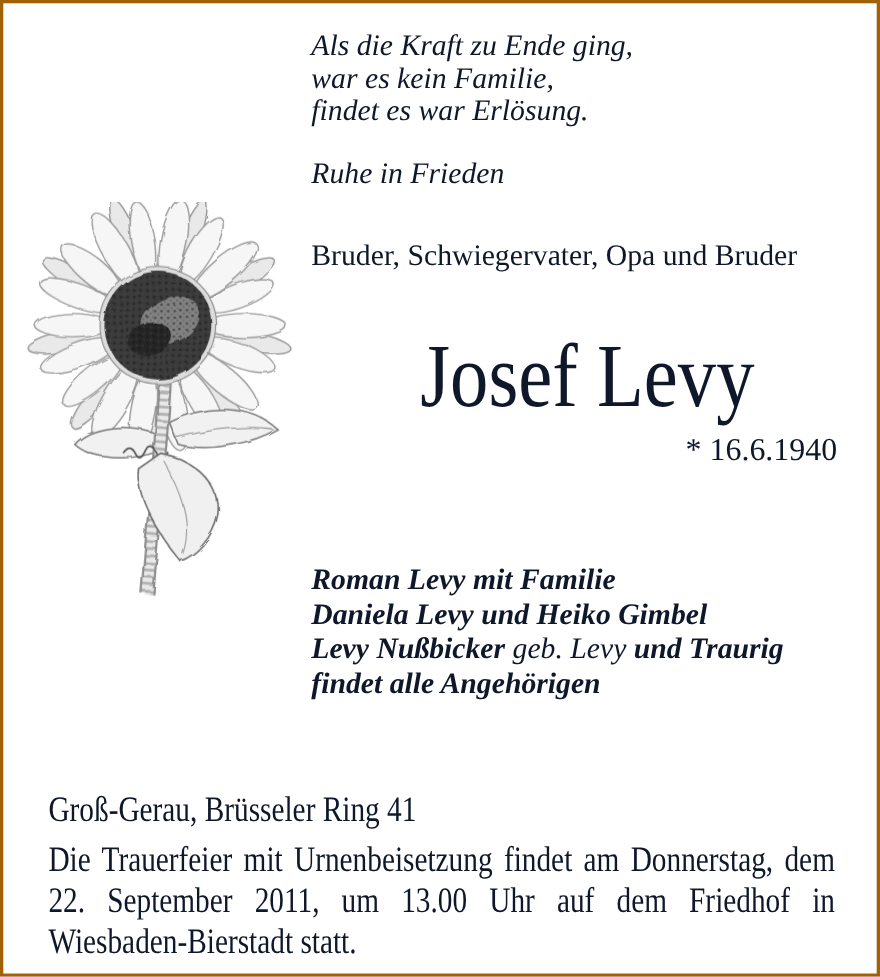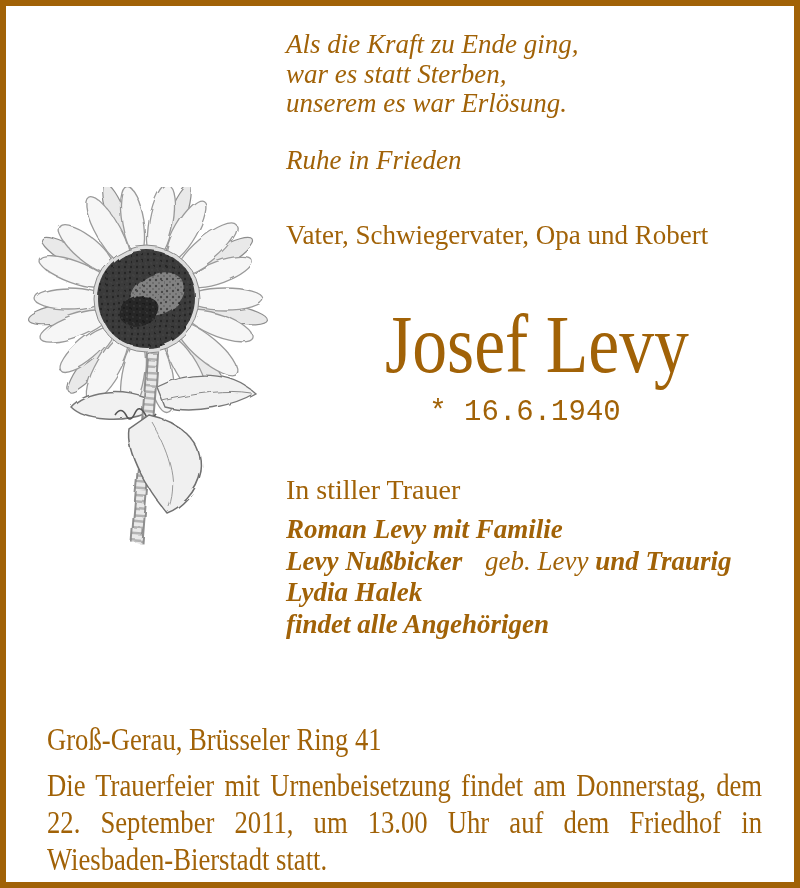--- a/index.html
+++ b/index.html
@@ -1,23 +1,23 @@
 <!DOCTYPE html>
 <html><head>
 <meta charset="utf-8">
 <style>
   html,body { margin:0; padding:0; background:#ffffff; }
   .sheet {
     position:relative;
     width:800px; height:888px;
     box-sizing:border-box;
     background:#ffffff;
-    border:6px solid #a16207;
+    border:3px solid #a16207;
     font-family:"Liberation Serif", serif;
-    color:#a16207;
+    color:#0f172a;
     overflow:hidden;
   }
   
   .quote {
     position:absolute; left:280px; top:24px;
     font-style:italic; font-size:27px; line-height:29.5px;
     white-space:nowrap;
   }
   .quote-closing {
     position:absolute; left:280px; top:139px;
@@ -31,35 +31,35 @@
   .just { text-align:justify; text-align-last:justify; }
   
   .name {
     position:absolute; left:292px; top:298px; width:478px;
     font-size:82px; line-height:82px; text-align:center;
     white-space:nowrap;
     transform:scaleX(0.85); transform-origin:50% 0;
   }
   .dates {
     position:absolute; left:280px; top:390px; width:478px;
-    display:flex; justify-content:center; gap:32px;
-    font-size:29px; white-space:nowrap;font-family:Liberation Mono, monospace;
+    display:flex; justify-content:flex-end; gap:32px;
+    font-size:29px; white-space:nowrap;
   }
   
   .trauer {
     position:absolute; left:280px; top:468px;
     font-size:28px; white-space:nowrap;
   }
   .mourners {
     position:absolute; left:280px; top:508px;
     font-size:27px; font-weight:bold; line-height:31.5px;
     white-space:nowrap;
     font-style:italic;
   }
-  .mourners .normal { font-weight:normal;margin-left:16px; }
+  .mourners .normal { font-weight:normal; }
   
   .bottom {
     position:absolute; left:41px; top:715px; width:872px;
     font-size:32.5px;
     transform:scaleX(0.82); transform-origin:0 0;
   }
   .address { line-height:36px; white-space:nowrap; }
   .funeral { margin-top:10px; line-height:37px; }
   
   .flower {
@@ -142,39 +142,38 @@
         <circle cx="120" cy="112" r="49" fill="#3b3b3b"></circle>
         <ellipse cx="131" cy="107" rx="28" ry="20" fill="#828282" transform="rotate(-25 131 107)"></ellipse>
         <ellipse cx="112" cy="124" rx="20" ry="14" fill="#262626" transform="rotate(-20 112 124)"></ellipse>
         <circle cx="120" cy="112" r="49" fill="url(#dots)" opacity="0.55"></circle>
       </g>
     </g>
   </svg>
 
   <div class="quote">
     <div>Als die Kraft zu Ende ging,</div>
-    <div>war es statt Sterben,</div>
-    <div>unserem es war Erlösung.</div>
+    <div>war es kein Familie,</div>
+    <div>findet es war Erlösung.</div>
   </div>
   <div class="quote-closing">Ruhe in Frieden</div>
 
   <div class="intro">
-    <div>Vater, Schwiegervater, Opa und Robert</div>
+    <div>Bruder, Schwiegervater, Opa und Bruder</div>
   </div>
 
   <div class="name">Josef Levy</div>
   <div class="dates">
     <span>* 16.6.1940</span>
   </div>
 
-  <div class="trauer">In stiller Trauer</div>
   <div class="mourners">
     <div>Roman Levy mit Familie</div>
+    <div>Daniela Levy und Heiko Gimbel</div>
     <div><span>Levy Nußbicker</span><span class="normal"> geb. Levy </span><span>und Traurig</span></div>
-    <div>Lydia Halek</div>
     <div>findet alle Angehörigen</div>
   </div>
 
   <div class="bottom">
     <div class="address">Groß-Gerau, Brüsseler Ring 41</div>
     <div class="funeral">
       <div class="just">Die Trauerfeier mit Urnenbeisetzung findet am Donnerstag, dem</div>
       <div class="just">22. September 2011, um 13.00 Uhr auf dem Friedhof in</div>
       <div>Wiesbaden-Bierstadt statt.</div>
     </div>

